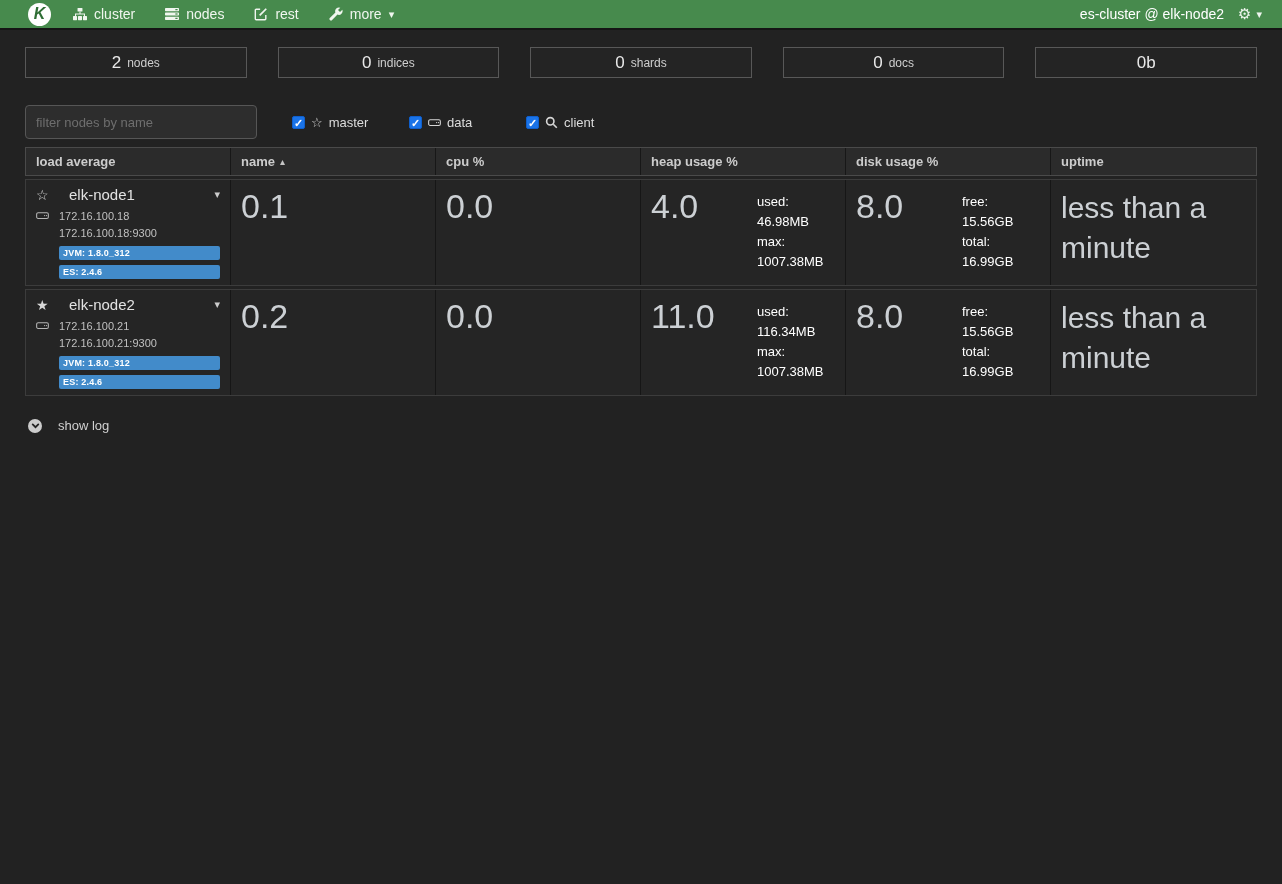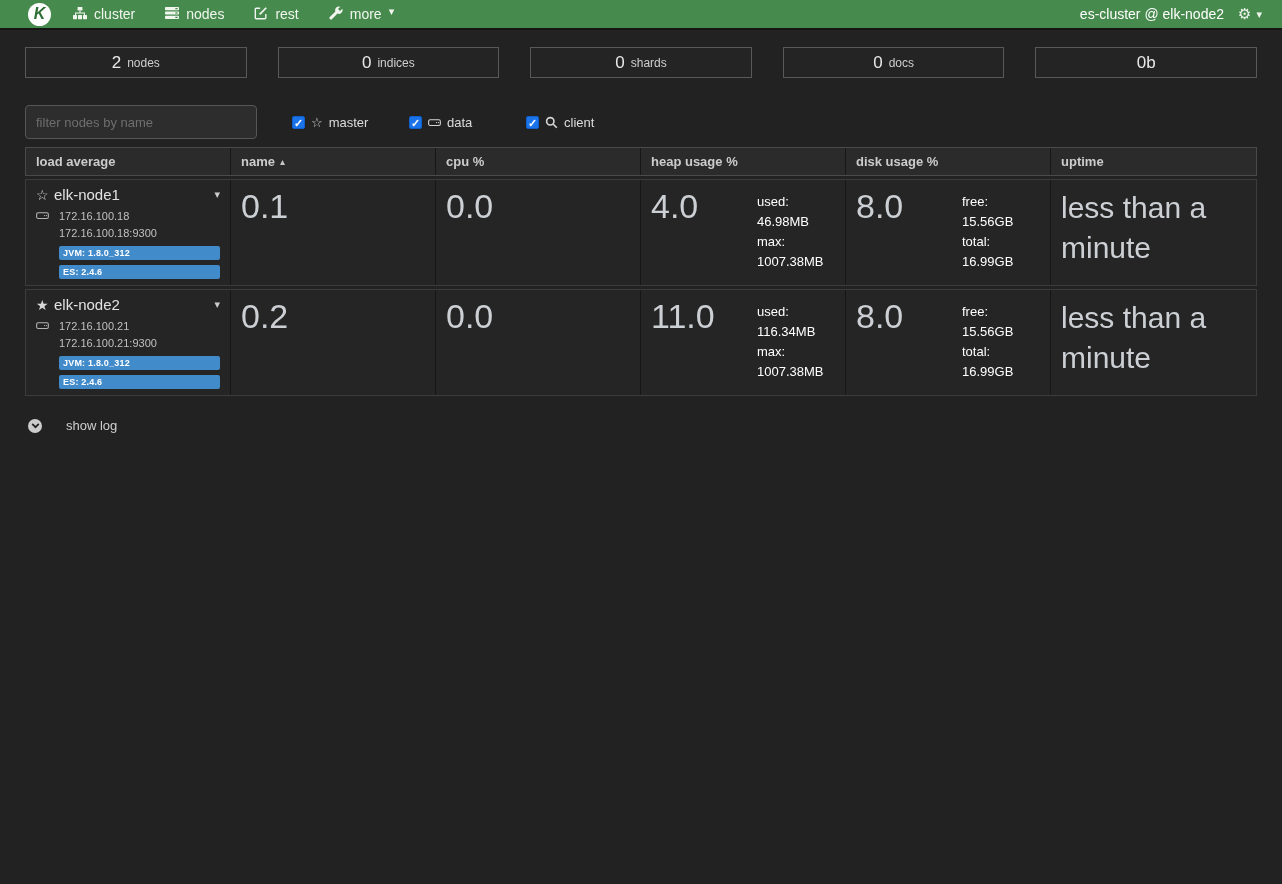--- a/index.html
+++ b/index.html
@@ -13,21 +13,21 @@
   .navbar {
     height: 30px; background: #478a4d; display: flex; align-items: center;
     padding: 0 20px 0 28px; color: #eef5ee; border-bottom: 2px solid #151515;
   }
   .brand {
     width: 23px; height: 23px; border-radius: 50%; background: #ffffff;
     color: #2f6e35; font-weight: bold; font-size: 16px; font-style: italic;
     display: flex; align-items: center; justify-content: center; margin-right: 22px;
   }
   .nav-item {
-    display: flex; gap: 7px; margin-right: 30px;
+    display: flex; align-items: center; gap: 7px; margin-right: 30px;
     font-size: 14px; color: #f0f6ef; cursor: pointer; white-space: nowrap;
   }
   .nav-item svg { display: block; }
   .nav-right { margin-left: auto; display: flex; align-items: center; gap: 14px; }
   .cluster-info { font-size: 14px; color: #ffffff; }
   .gear-wrap { display: flex; align-items: center; gap: 5px; cursor: pointer; }
   .gear-glyph { font-family: "DejaVu Sans", sans-serif; font-size: 15px; line-height: 1; }
   .caret { font-family: "DejaVu Sans", sans-serif; font-size: 11px; line-height: 1; }
   
   .stats { display: flex; gap: 31px; margin: 17px 25px 0 25px; }
@@ -71,33 +71,33 @@
   }
   .t-body-row .cell:last-child { border-right: none; }
   .big-num { font-size: 34px; color: #ccd0d4; line-height: 1.1; padding-top: 2px; }
   .metric-cell { display: flex; align-items: flex-start; gap: 22px; }
   .metric-cell .big-num { width: 84px; flex: none; }
   .metric-sub { padding-top: 6px; font-size: 13px; color: #ffffff; line-height: 20px; }
   .uptime-cell .uptime-text { font-size: 30px; color: #ccd0d4; line-height: 40px; padding-top: 2px; }
   
   .name-line { display: flex; align-items: center; }
   .star { font-family: "DejaVu Sans", sans-serif; font-size: 14px; color: #d8d8d8; width: 16px; }
-  .node-name { font-size: 15px; color: #e2e2e2; margin-left: 2px; }
+  .node-name { font-size: 15px; color: #e2e2e2; margin-left: 17px; }
   .row-caret { margin-left: auto; color: #cccccc; cursor: pointer; }
   .ip-line { display: flex; align-items: center; margin-top: 6px; color: #b5b5b5; }
   .ip-line .hdd { width: 16px; display: flex; align-items: center; }
   .ip-text { font-size: 11px; margin-left: 7px; color: #c0c0c0; }
   .transport-line { font-size: 11px; color: #c0c0c0; margin: 5px 0 0 23px; }
   .badge-line { display: flex; gap: 5px; margin: 7px 0 0 23px; flex-direction: column; }
   .badge {
     background: #428bca; color: #ffffff; font-size: 9px; font-weight: bold;
     padding: 2px 4px; border-radius: 2px; letter-spacing: 0.2px;
   }
   
-  .show-log { display: flex; align-items: center; gap: 24px; margin: 22px 0 0 28px; cursor: pointer; }
+  .show-log { display: flex; align-items: center; gap: 16px; margin: 22px 0 0 28px; cursor: pointer; }
   .show-log-label { font-size: 13px; color: #d0d0d0; }
   .chev-circle {
     width: 14px; height: 14px; border-radius: 50%; background: #cccccc;
     display: flex; align-items: center; justify-content: center;
   }
 </style>
 </head>
 <body>
 
 <div class="page">

